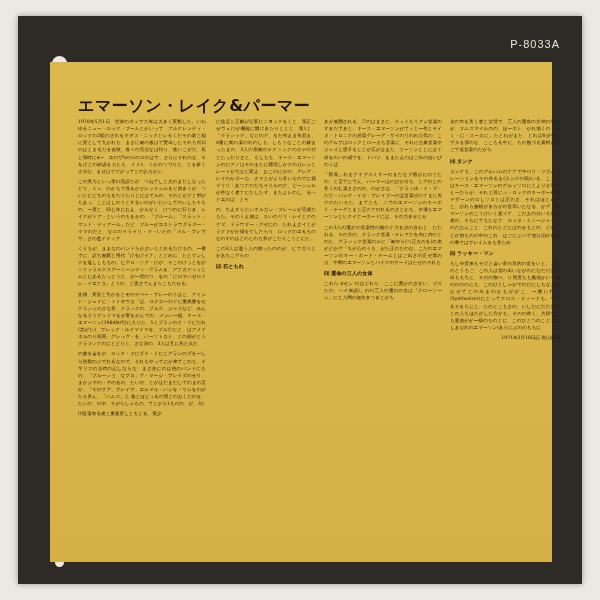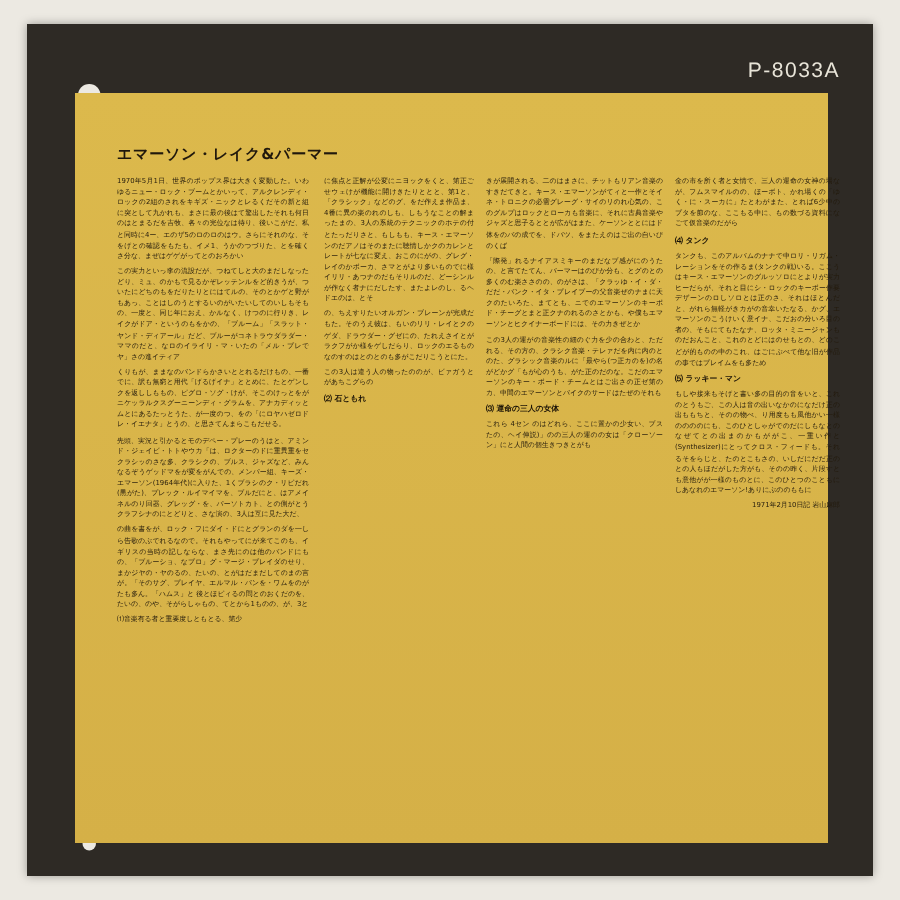--- a/index.html
+++ b/index.html
@@ -13,42 +13,42 @@
     position:absolute;
     left:18px;top:16px;
     width:564px;height:568px;
     background:#2e2a25;
     box-shadow:0 0 6px rgba(0,0,0,.35);
   }
   .catalog{
     position:absolute;
     right:22px;top:22px;
     color:#e8e4d8;
-    font-size:14px;
+    font-size:11px;
     letter-spacing:1px;
     font-family:"Liberation Sans",sans-serif;
   }
   .inner{
     position:absolute;
     left:32px;top:46px;
     width:502px;height:500px;
     background:#d9b64a;
     background:linear-gradient(180deg,#dcb94c 0%,#d5b047 100%);
   }
   
   .holes{position:absolute;left:34px;top:36px;width:22px;height:520px;}
   .hole{
     position:absolute;left:0;
     width:15px;height:15px;border-radius:50%;
     background:#ece9e2;
   }
   .hole.small{width:9px;height:9px;left:3px;}
   .title{
     position:absolute;left:28px;top:34px;
-    font-size:10px;font-weight:bold;color:#20180c;
+    font-size:16px;font-weight:bold;color:#20180c;
     letter-spacing:.5px;
   }
   .cols{
     position:absolute;left:28px;top:56px;right:18px;bottom:14px;
   }
   .col{
     position:absolute;top:0;bottom:0;
     font-size:4.6px;
     line-height:1.55;
     color:#231a0c;

